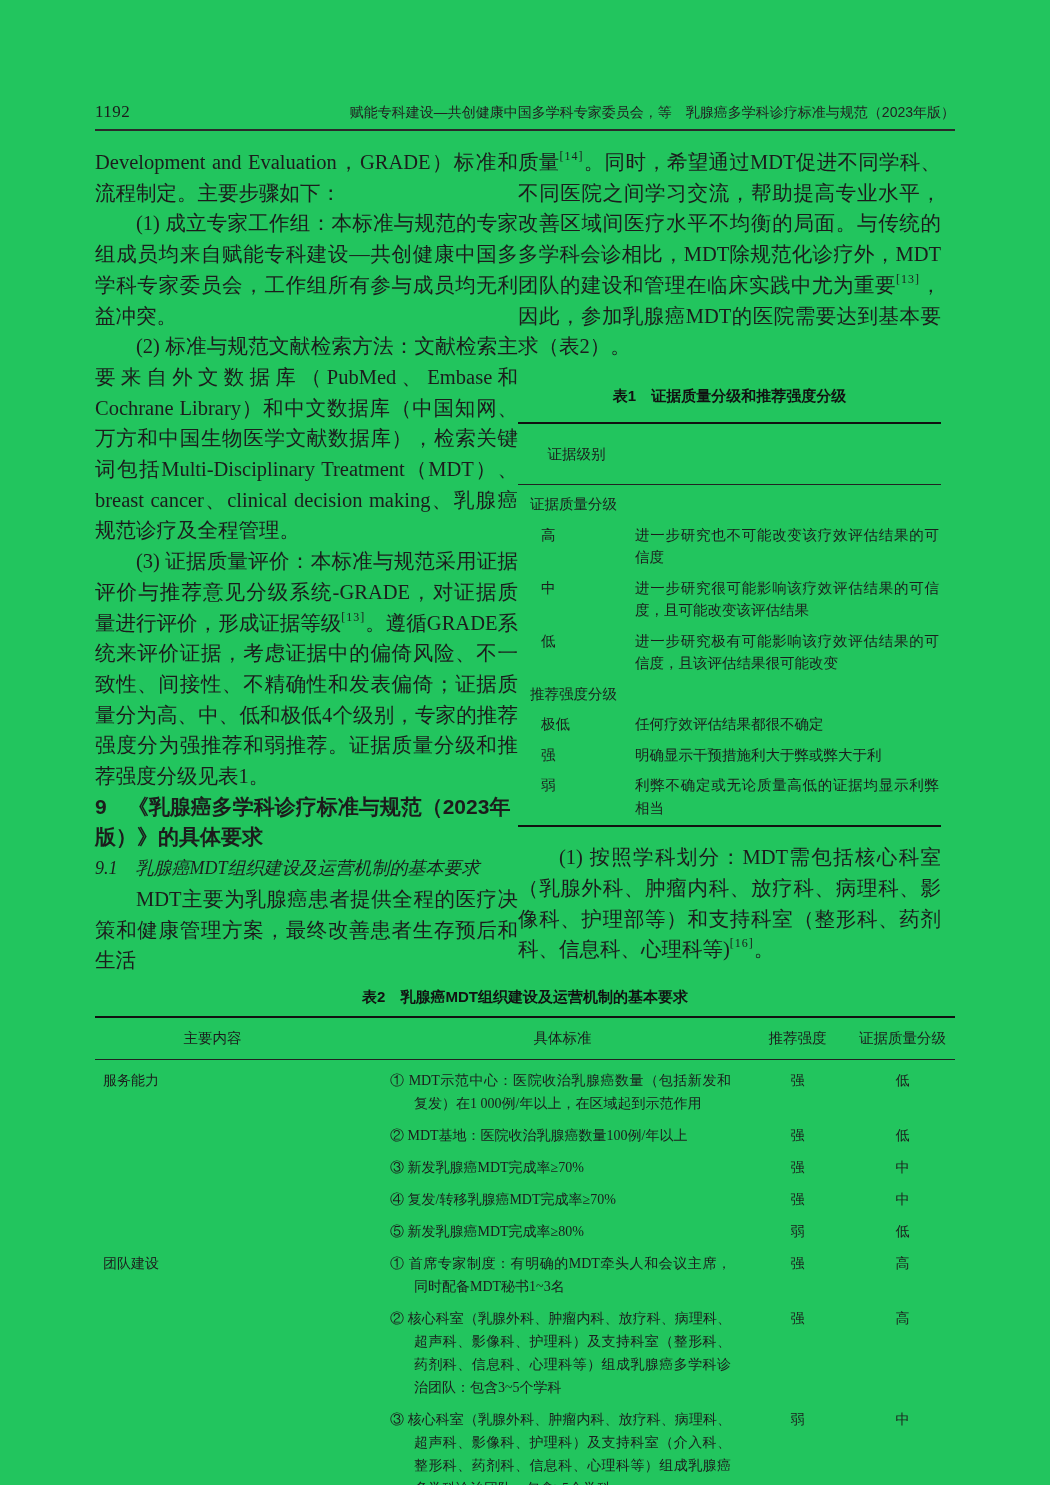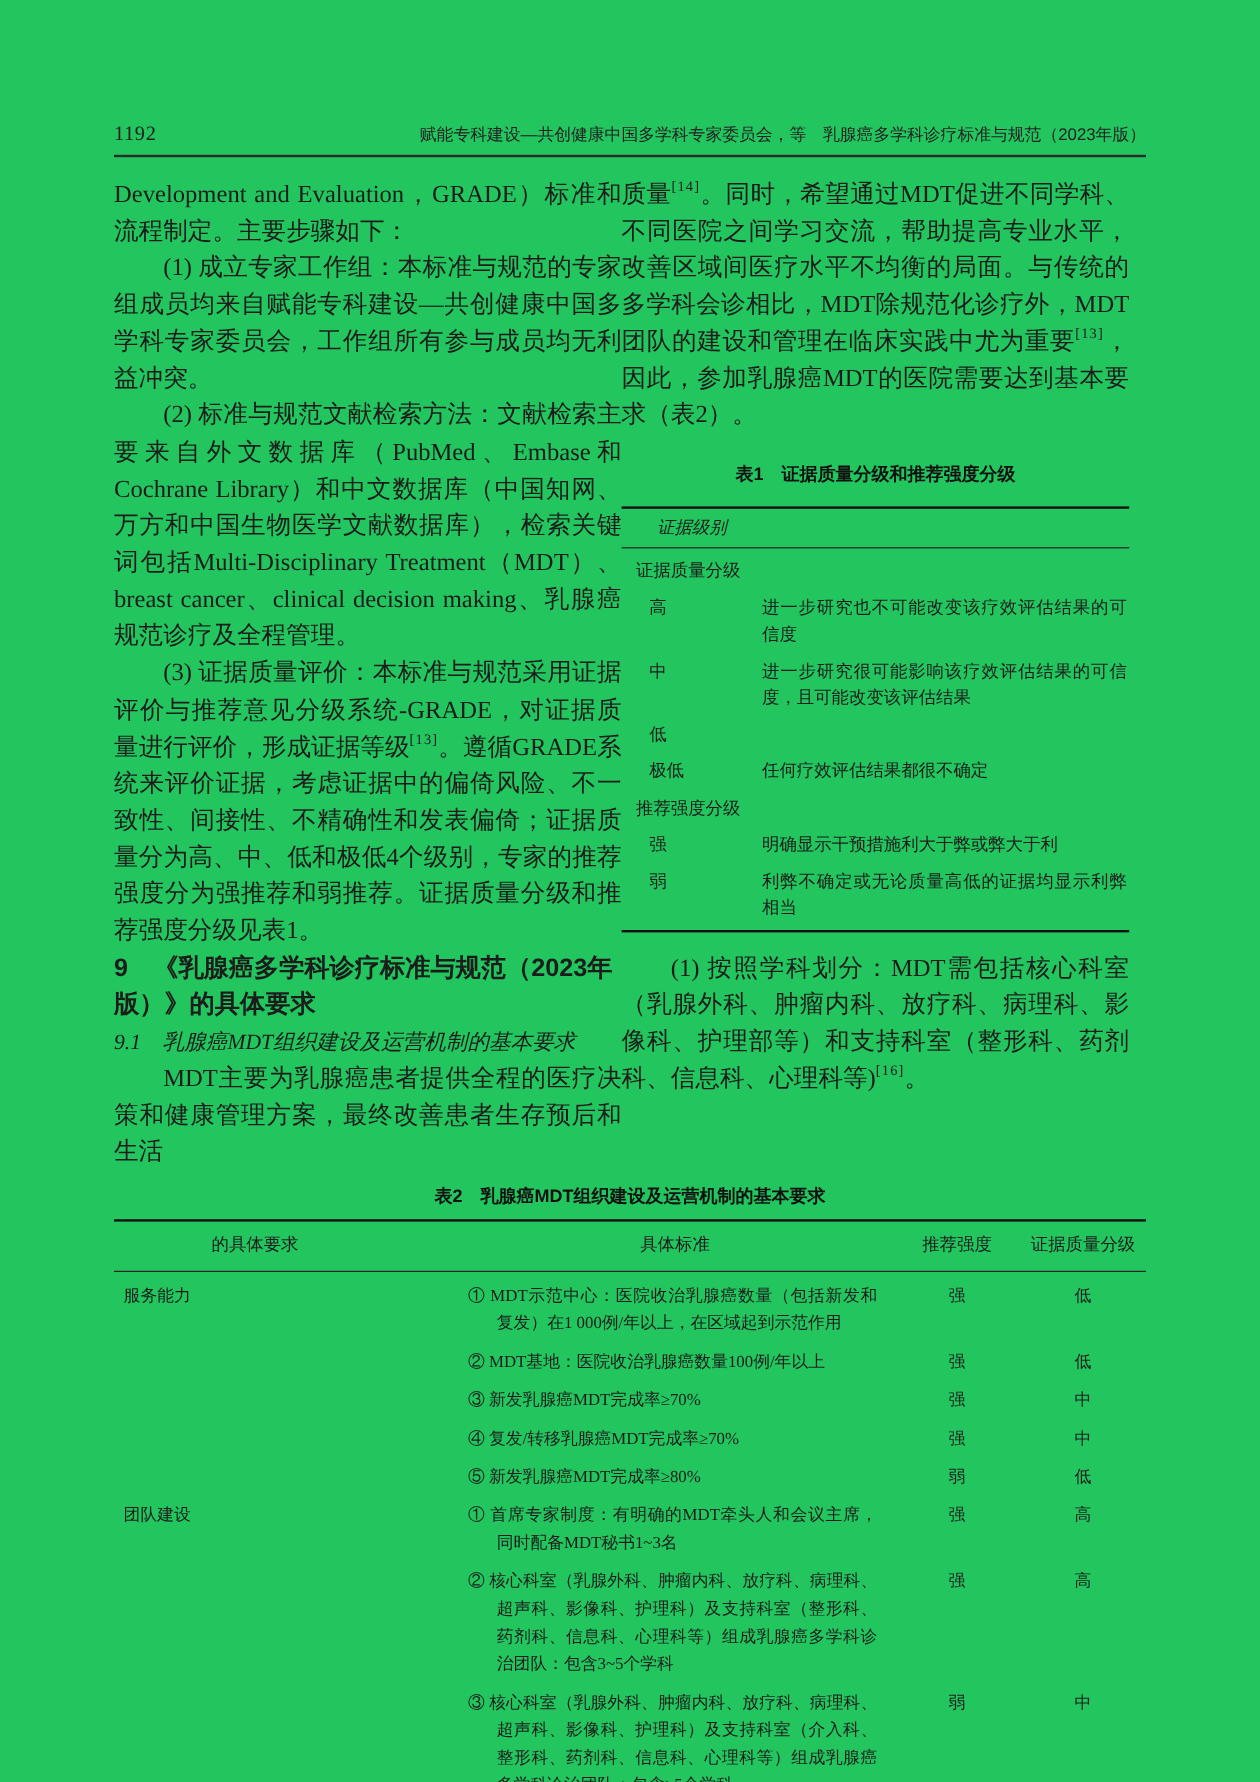--- a/index.html
+++ b/index.html
@@ -81,22 +81,21 @@
     border-top: 2px solid #111;
     border-bottom: 2px solid #111;
     font-size: 14.5px;
     line-height: 22.5px;
     padding-bottom: 6px;
   }
   .t1-head {
     display: grid;
     grid-template-columns: 117px 1fr;
     border-bottom: 1.2px solid #222;
-    padding: 5px 0;
-    font-style: italic;
+    padding: 19px 0;
   }
   .t1-head .hc { text-align: center; }
   .t1-row {
     display: grid;
     grid-template-columns: 117px 1fr;
     margin-top: 8px;
   }
   .t1-row .grp { grid-column: 1 / -1; padding-left: 12px; }
   .t1-row .lvl { padding-left: 23px; }
   .t1-row .def { text-align: justify; padding-right: 2px; }
@@ -170,27 +169,28 @@
           <div class="t1-row">
               <span class="lvl">高</span>
               <span class="def">进一步研究也不可能改变该疗效评估结果的可信度</span>
             </div>
           <div class="t1-row">
               <span class="lvl">中</span>
               <span class="def">进一步研究很可能影响该疗效评估结果的可信度，且可能改变该评估结果</span>
             </div>
           <div class="t1-row">
               <span class="lvl">低</span>
+              <span class="def">进一步研究极有可能影响该疗效评估结果的可信度，且该评估结果很可能改变</span>
+            </div>
+          <div class="t1-row">
+              <span class="grp">推荐强度分级</span>
             </div>
           <div class="t1-row">
               <span class="lvl">极低</span>
               <span class="def">任何疗效评估结果都很不确定</span>
-            </div>
-          <div class="t1-row">
-              <span class="grp">推荐强度分级</span>
             </div>
           <div class="t1-row">
               <span class="lvl">强</span>
               <span class="def">明确显示干预措施利大于弊或弊大于利</span>
             </div>
           <div class="t1-row">
               <span class="lvl">弱</span>
               <span class="def">利弊不确定或无论质量高低的证据均显示利弊相当</span>
             </div>
         </div>
@@ -198,21 +198,21 @@
 
       <p><span>(1) 按照学科划分：MDT需包括核心科室（乳腺外科、肿瘤内科、放疗科、病理科、影像科、护理部等）和支持科室（整形科、药剂科、信息科、心理科等)</span><sup class="cite">[16]</sup><span>。</span></p>
     </div>
 
   </div>
 
   <div class="tbl t2">
     <div class="tbl-title">表2　乳腺癌MDT组织建设及运营机制的基本要求</div>
     <div class="t2-box">
       <div class="t2-head">
-        <span class="hc">的具体要求</span>
+        <span class="hc">主要内容</span>
         <span class="hc crit-h">具体标准</span>
         <span class="hc">推荐强度</span>
         <span class="hc">证据质量分级</span>
       </div>
 
       <div class="t2-row">
         <span class="cat">服务能力</span>
         <span class="crit">① MDT示范中心：医院收治乳腺癌数量（包括新发和复发）在1 000例/年以上，在区域起到示范作用</span>
         <span class="str">强</span>
         <span class="qua">低</span>

